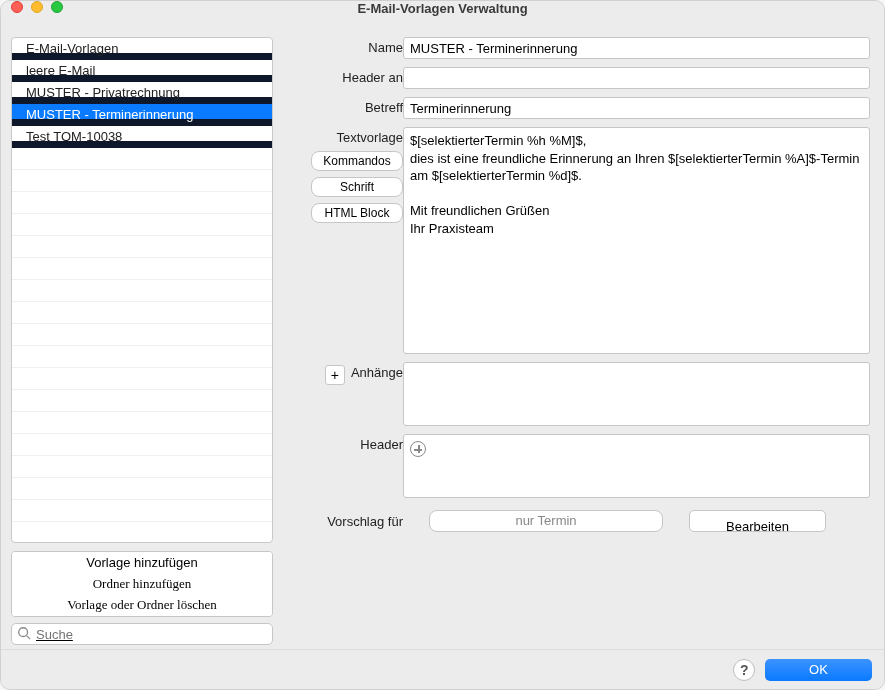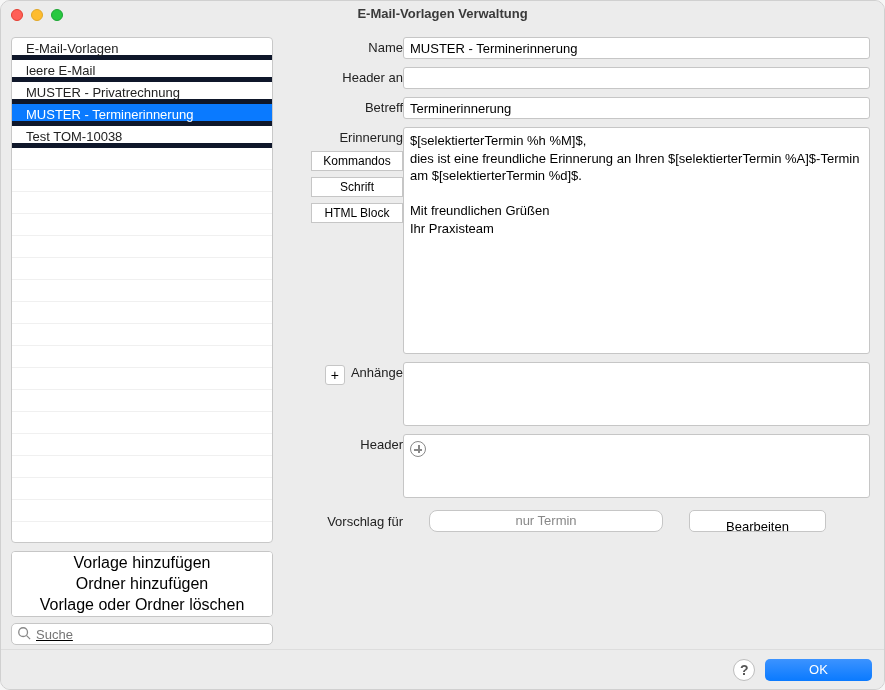--- a/index.html
+++ b/index.html
@@ -16,22 +16,22 @@
     background: #ececec;
     border: 1px solid #d0d0d0;
     border-radius: 10px;
     overflow: hidden;
     display: flex;
     flex-direction: column;
   }
   .titlebar {
     height: 28px;
     display: flex;
-    align-items: flex-end;
-    padding: 8px 10px;
+    align-items: flex-start;
+    padding: 0 10px;
     position: relative;
     background: #ececec;
   }
   .traffic { display:flex; gap:8px; position:absolute; left:10px; }
   .tl { width:12px; height:12px; border-radius:50%; }
   .tl.red { background:#ff5f57; border:1px solid #e33e32; }
   .tl.yellow { background:#febc2e; border:1px solid #e0a728; }
   .tl.green { background:#28c840; border:1px solid #1ca533; }
   .title { flex:1; text-align:center; font-weight:600; font-size:13px; color:#3a3a3a; }
 
@@ -59,21 +59,21 @@
     overflow:hidden;
     display:flex; flex-direction:column;
   }
   .tree {
     flex:1;
     overflow:auto;
   }
   .tree .folder, .tree .item {
     height:22px; line-height:22px;
     padding-left:14px;
-    border-bottom:5px solid #0f172a;
+    border-bottom:7px solid #0f172a;
     white-space:nowrap;
     cursor:default;
     font-size:13px;
   }
   .tree .folder { font-weight:400; }
   .tree .item { }
   .tree .item.selected {
     background:#0a7aff;
     color:#fff;
   }
@@ -83,25 +83,25 @@
   }
   .sidebar-buttons {
     margin-top:8px;
   }
   .sidebar-buttons button {
     width:100%;
     height:22px;
     background:#fff;
     border:1px solid #c6c6c6;
     border-radius:4px;
-    font-size:16px;
+    font-size:13px;
     margin-bottom:0px;
     cursor:pointer;
   }
-  .sidebar-buttons button + button { margin-top:-1px; border-top:1px solid #c6c6c6; }
+  .sidebar-buttons button + button { margin-top:-1px; border-top:1px solid #c6c6c6;font-family:Liberation Serif, serif; }
   .sidebar-buttons .stack {
     border:1px solid #c6c6c6;
     border-radius:4px;
     background:#fff;
     overflow:hidden;
   }
   .sidebar-buttons .stack button {
     border:none; border-bottom:1px solid #d8d8d8; border-radius:0;
   }
   .sidebar-buttons .stack button:last-child { border-bottom:none; }
@@ -175,21 +175,21 @@
     display:flex;
     flex-direction:column;
     align-items:flex-end;
     gap:6px;
   }
   .small-btn {
     width:92px;
     height:20px;
     background:#fff;
     border:1px solid #c6c6c6;
-    border-radius:0;
+    border-radius:8px;
     font-size:12px;
     cursor:pointer;
   }
   .plus-btn {
     width:20px; height:20px;
     background:#fff;
     border:1px solid #c6c6c6;
     border-radius:3px;
     font-size:14px;
     line-height:16px;
@@ -356,21 +356,21 @@
 
       <div class="form-row">
         <div class="label-col">Betreff</div>
         <div class="field-col">
           <input class="text-input" value="Terminerinnerung" style="">
         </div>
       </div>
 
       <div class="form-row textvorlage-row">
         <div class="label-col">
-          <span>Erinnerung</span>
+          <span>Textvorlage</span>
           <button class="small-btn">Kommandos</button>
           <button class="small-btn">Schrift</button>
           <button class="small-btn">HTML Block</button>
         </div>
         <div class="field-col">
           <textarea class="textarea" style="">$[selektierterTermin %h %M]$,
 dies ist eine freundliche Erinnerung an Ihren $[selektierterTermin %A]$-Termin am $[selektierterTermin %d]$.
 
 Mit freundlichen Grüßen
 Ihr Praxisteam</textarea>

